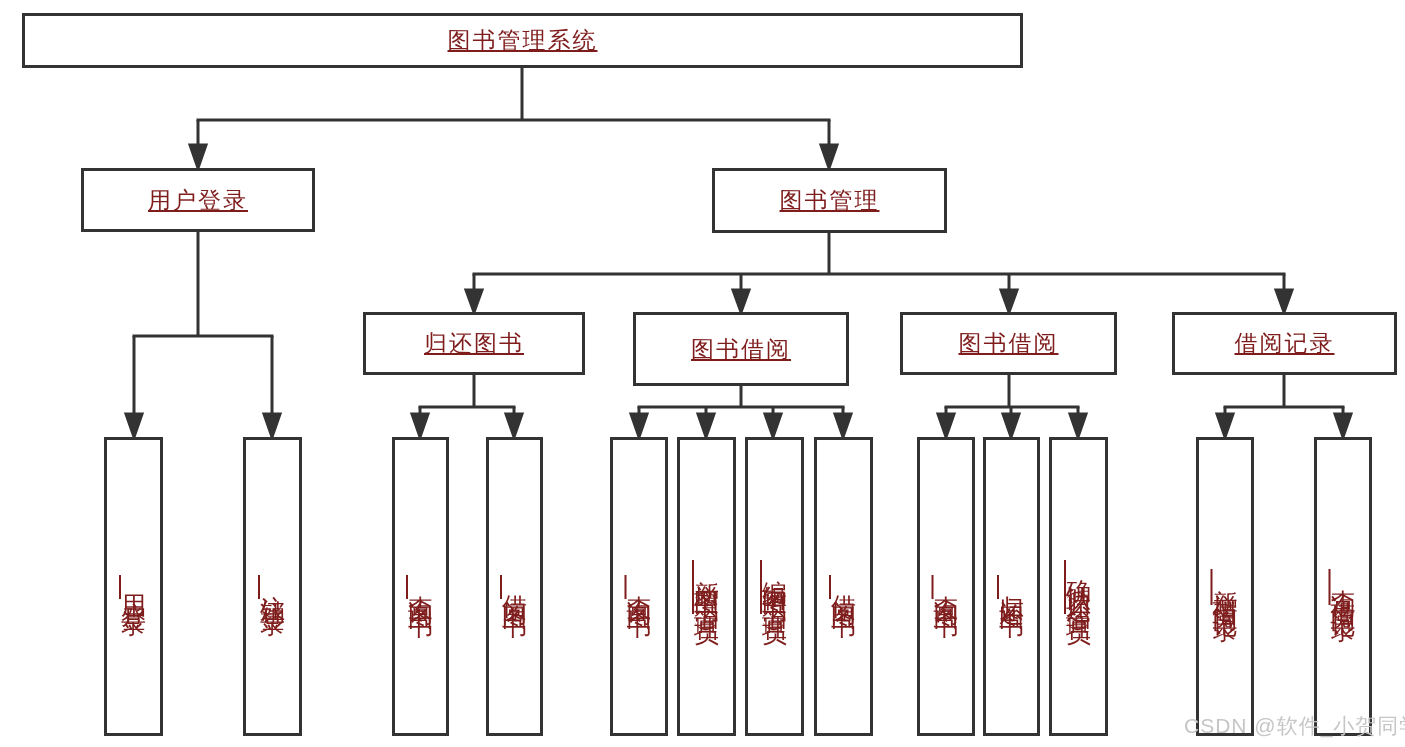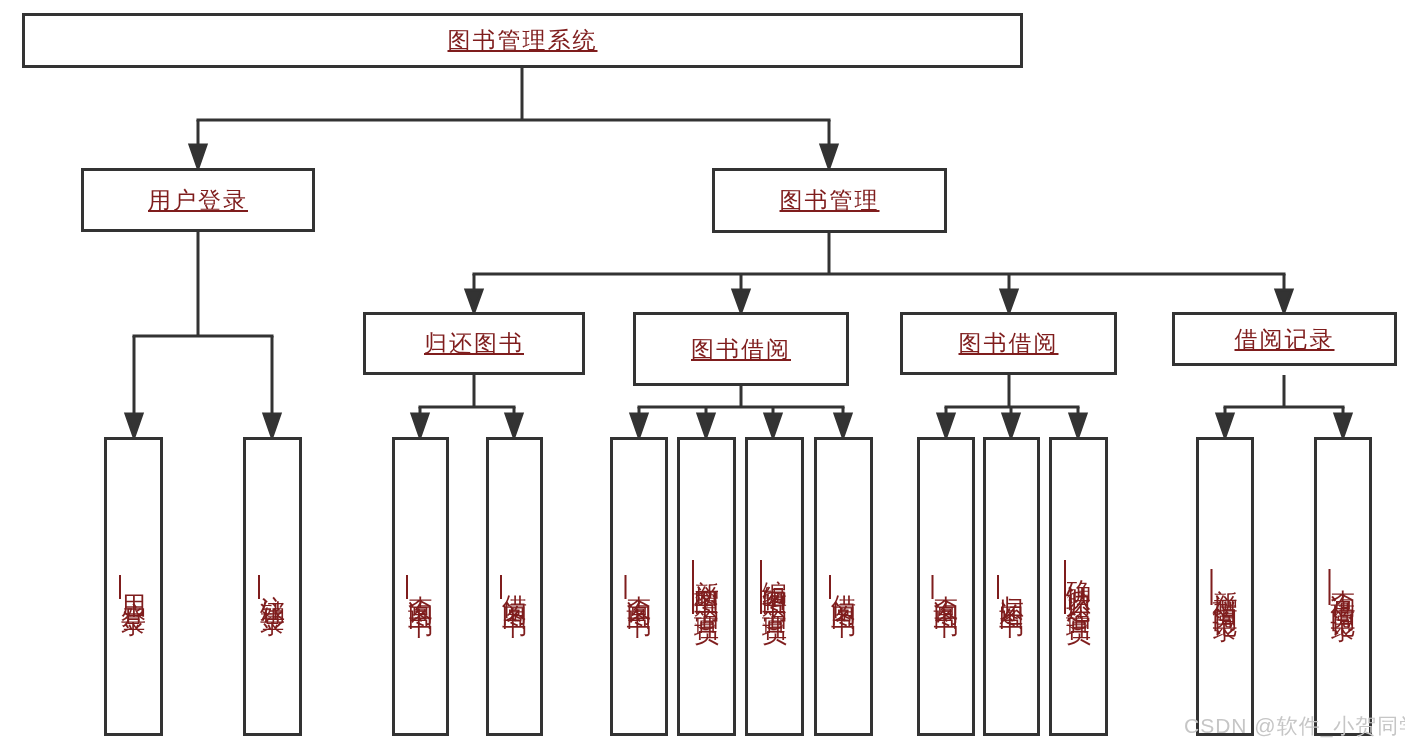--- a/index.html
+++ b/index.html
@@ -135,21 +135,21 @@
 
   <div class="node h" style="left:363px;top:312px;width:222px;height:63px">
     <span>归还图书</span>
   </div>
   <div class="node h" style="left:633px;top:312px;width:216px;height:74px">
     <span>图书借阅</span>
   </div>
   <div class="node h" style="left:900px;top:312px;width:217px;height:63px">
     <span>图书借阅</span>
   </div>
-  <div class="node h" style="left:1172px;top:312px;width:225px;height:54px">
+  <div class="node h" style="left:1172px;top:312px;width:225px;height:63px">
     <span>借阅记录</span>
   </div>
 
   <div class="node v" style="left:104px;top:437px;width:59px;height:299px">
     <span>用户登录</span>
   </div>
   <div class="node v" style="left:243px;top:437px;width:59px;height:299px">
     <span>注销登录</span>
   </div>
 

